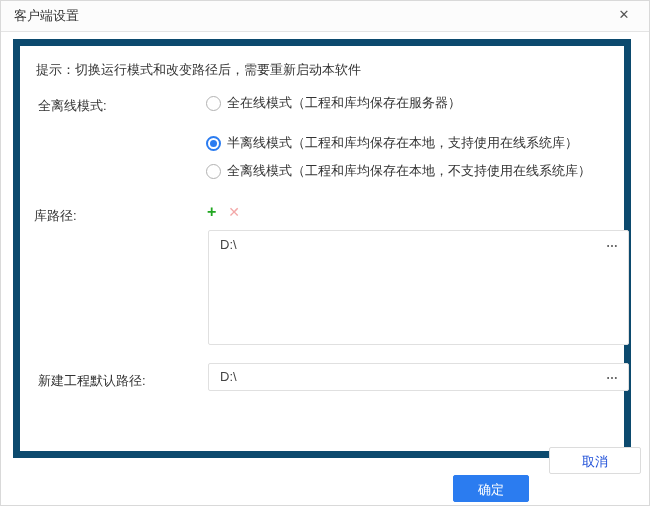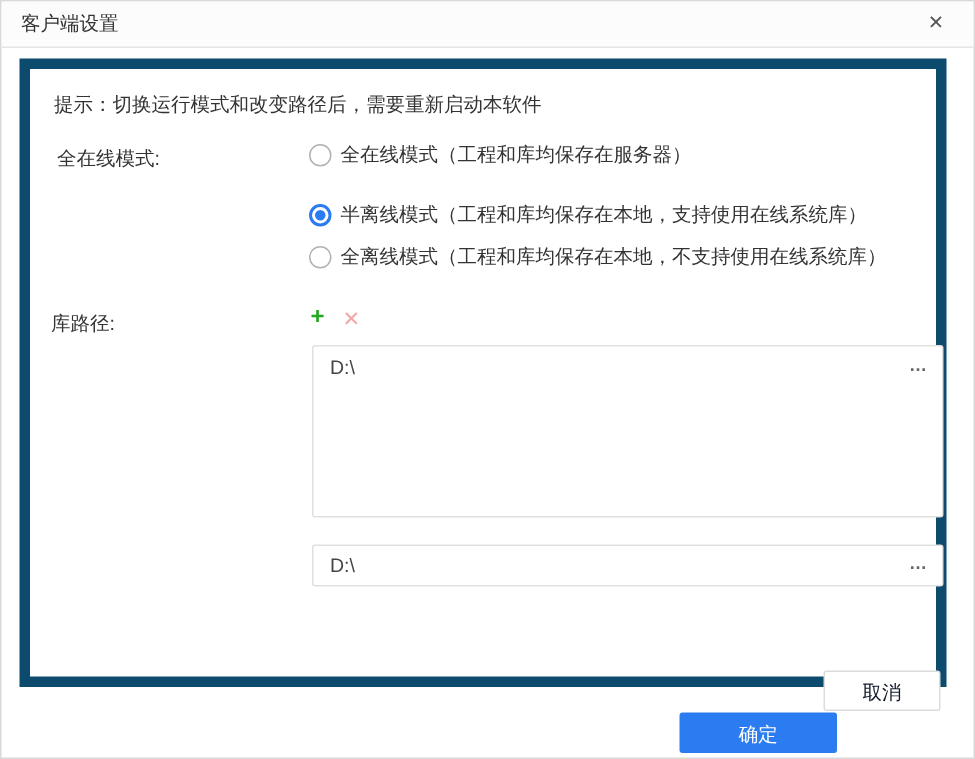--- a/index.html
+++ b/index.html
@@ -91,43 +91,43 @@
     color:#666; letter-spacing:1px; cursor:pointer; font-weight:bold; font-size:12px;
   }
 
   
   .btn {
     position:absolute; height:27px; border-radius:2px;
     font-size:13px; text-align:center; line-height:27px; cursor:pointer;
     font-family:inherit;
   }
   .btn-ok {
-    left:452px; top:474px; width:105px;
+    left:452px; top:474px; width:76px;
     background:#2b7cf0; color:#fff; border:1px solid #2b7cf0;
   }
   .btn-cancel {
-    left:548px; top:446px; width:78px;
-    background:#fff; color:#0f172a; border:1px solid #dcdcdc;
+    left:548px; top:446px; width:92px;
+    background:#fff; color:#1d4ed8; border:1px solid #dcdcdc;
   }
 </style>
 </head>
 <body>
 
 <div class="dialog">
 
   <div class="titlebar">
     <span class="title">客户端设置</span>
     <span class="close">✕</span>
   </div>
 
   <div class="panel">
 
     <div class="hint">提示：切换运行模式和改变路径后，需要重新启动本软件</div>
 
-    <div class="row-label lbl-runmode">全在线模式:</div>
+    <div class="row-label lbl-runmode">全离线模式:</div>
 
     <div class="radio-row r1">
       <span class="radio checked"></span>
       <span class="radio-text">半离线模式（工程和库均保存在本地，支持使用在线系统库）</span>
     </div>
 
     <div class="radio-row r0">
       <span class="radio"></span>
       <span class="radio-text">全在线模式（工程和库均保存在服务器）</span>
     </div>
@@ -144,20 +144,21 @@
       <span class="icon-del">✕</span>
     </div>
 
     <div class="listbox">
       <div class="list-item">
         <span>D:\</span>
         <span class="browse">…</span>
       </div>
     </div>
 
+    <div class="row-label lbl-defpath">新建工程默认路径:</div>
 
     <div class="path-input">
       <span class="val">D:\</span>
       <span class="browse">…</span>
     </div>
 
   </div>
 
   <div class="btn btn-ok">确定</div>
   <div class="btn btn-cancel">取消</div>

